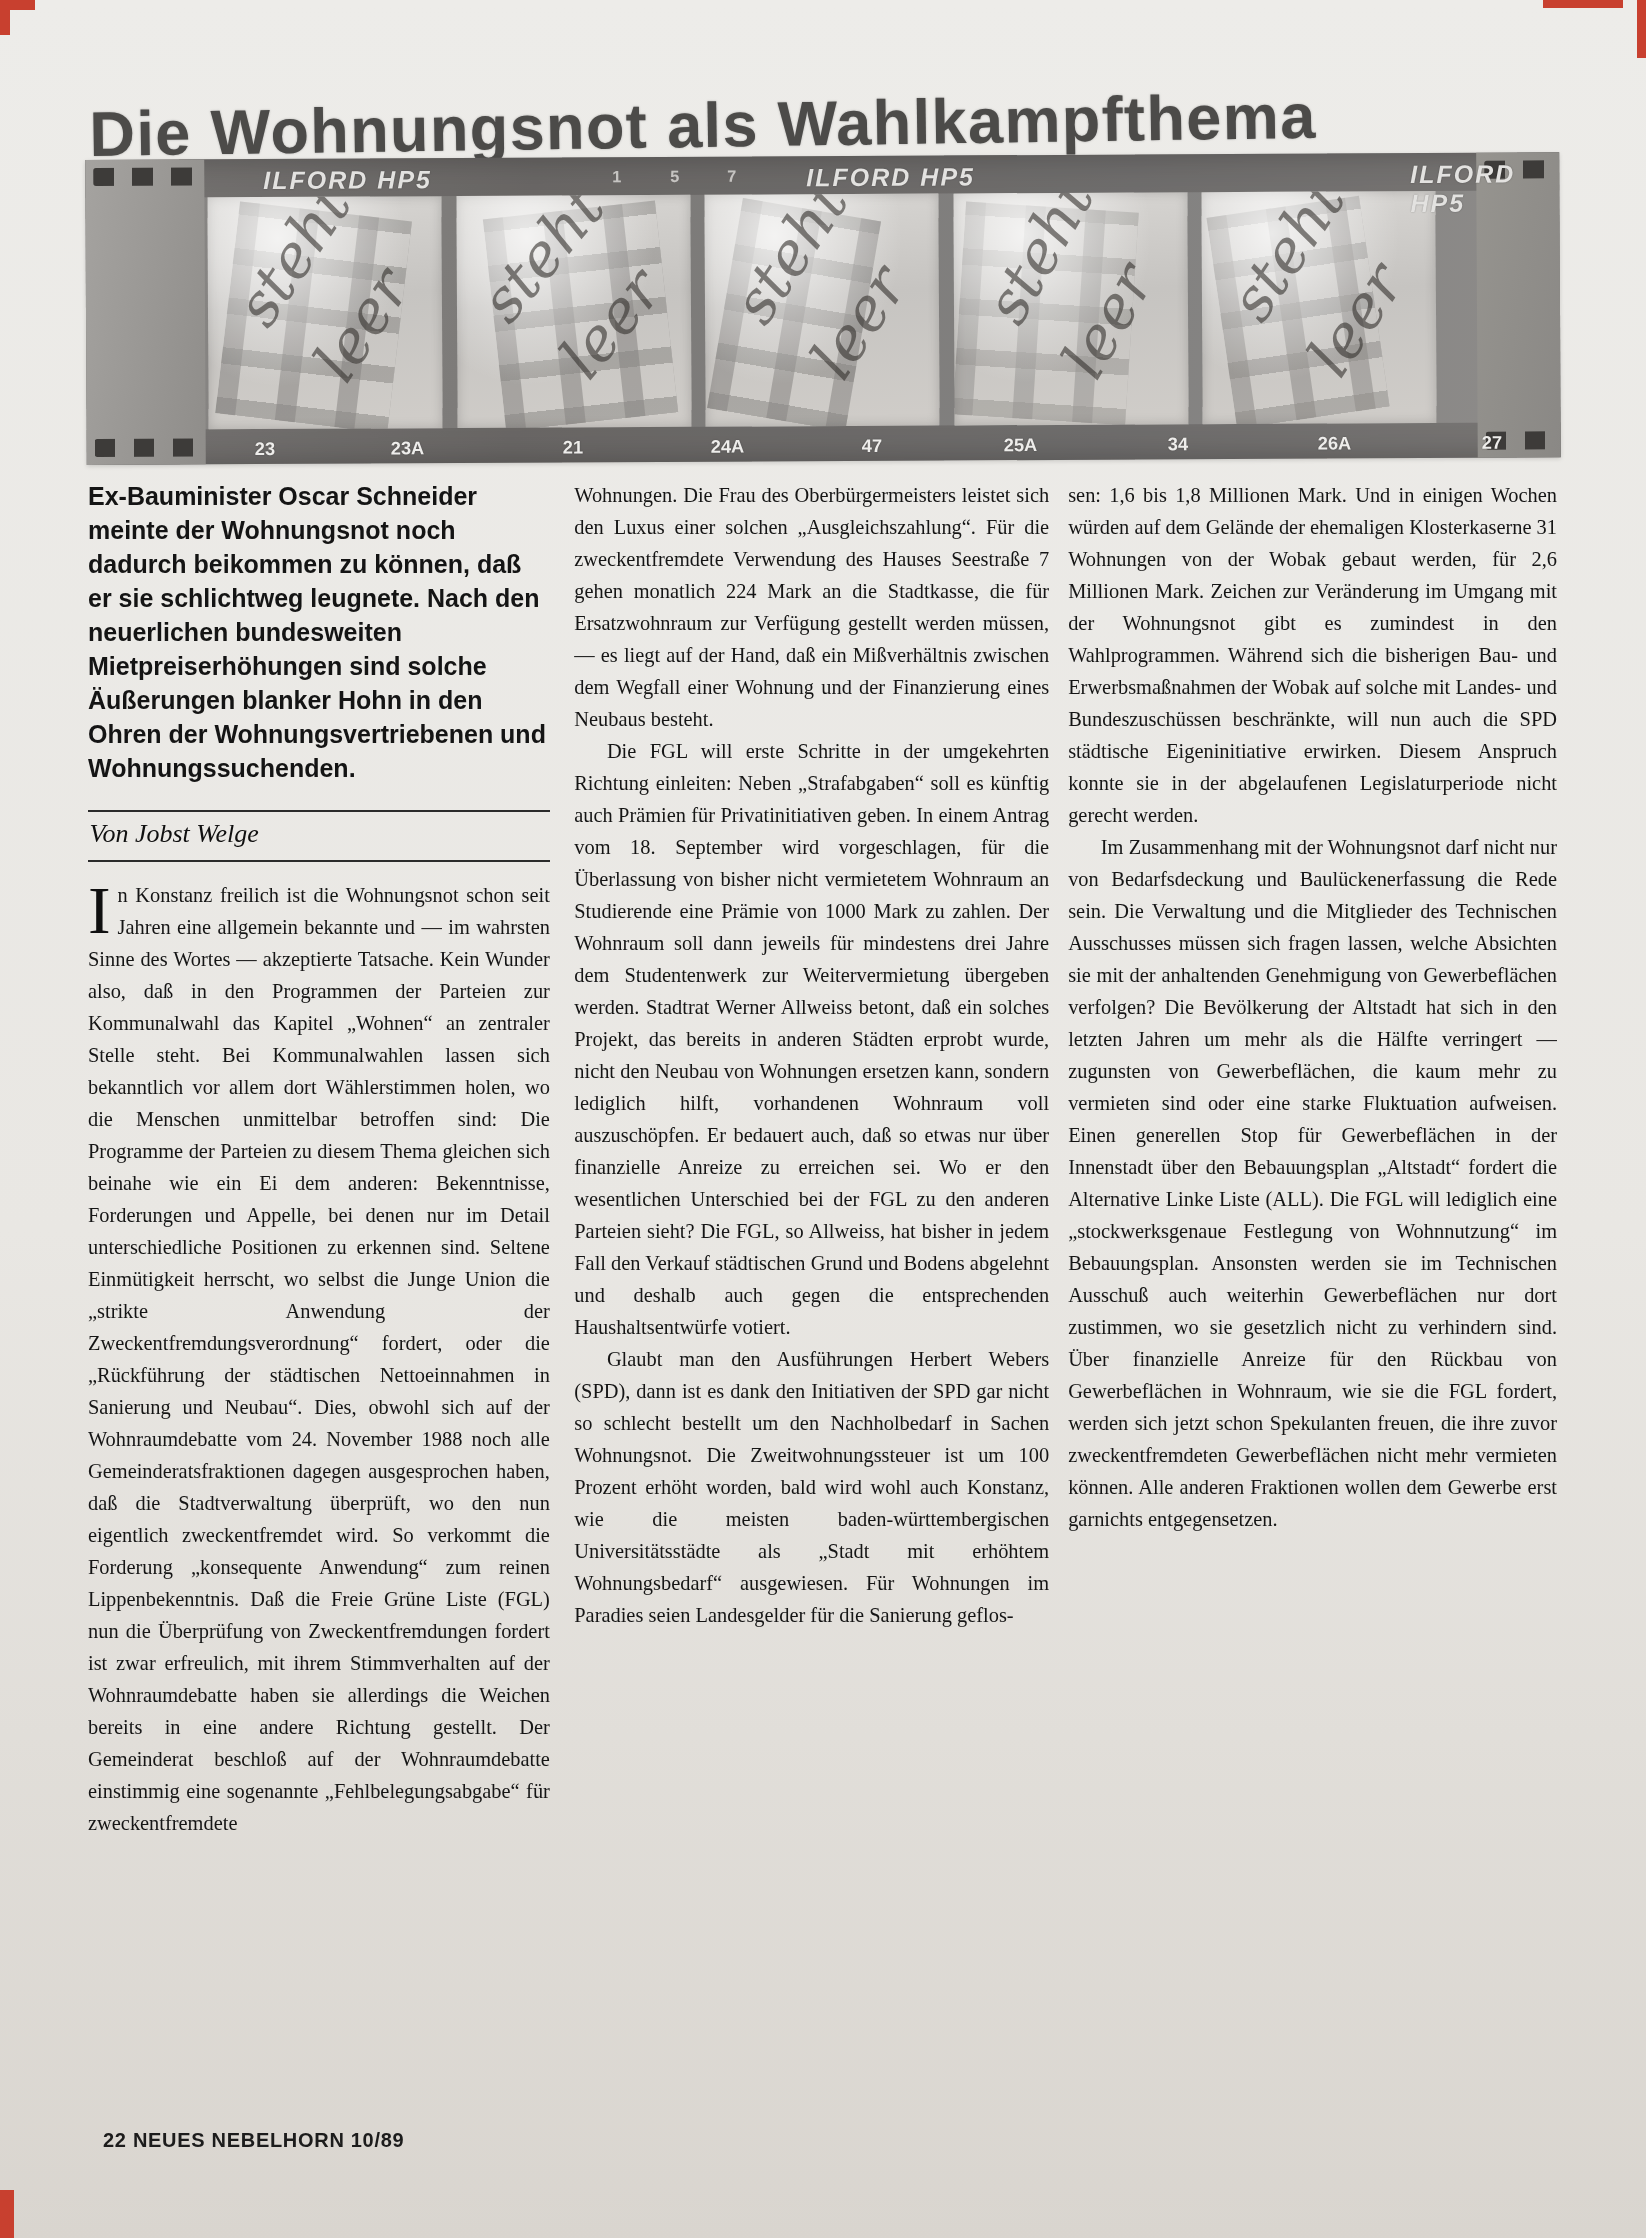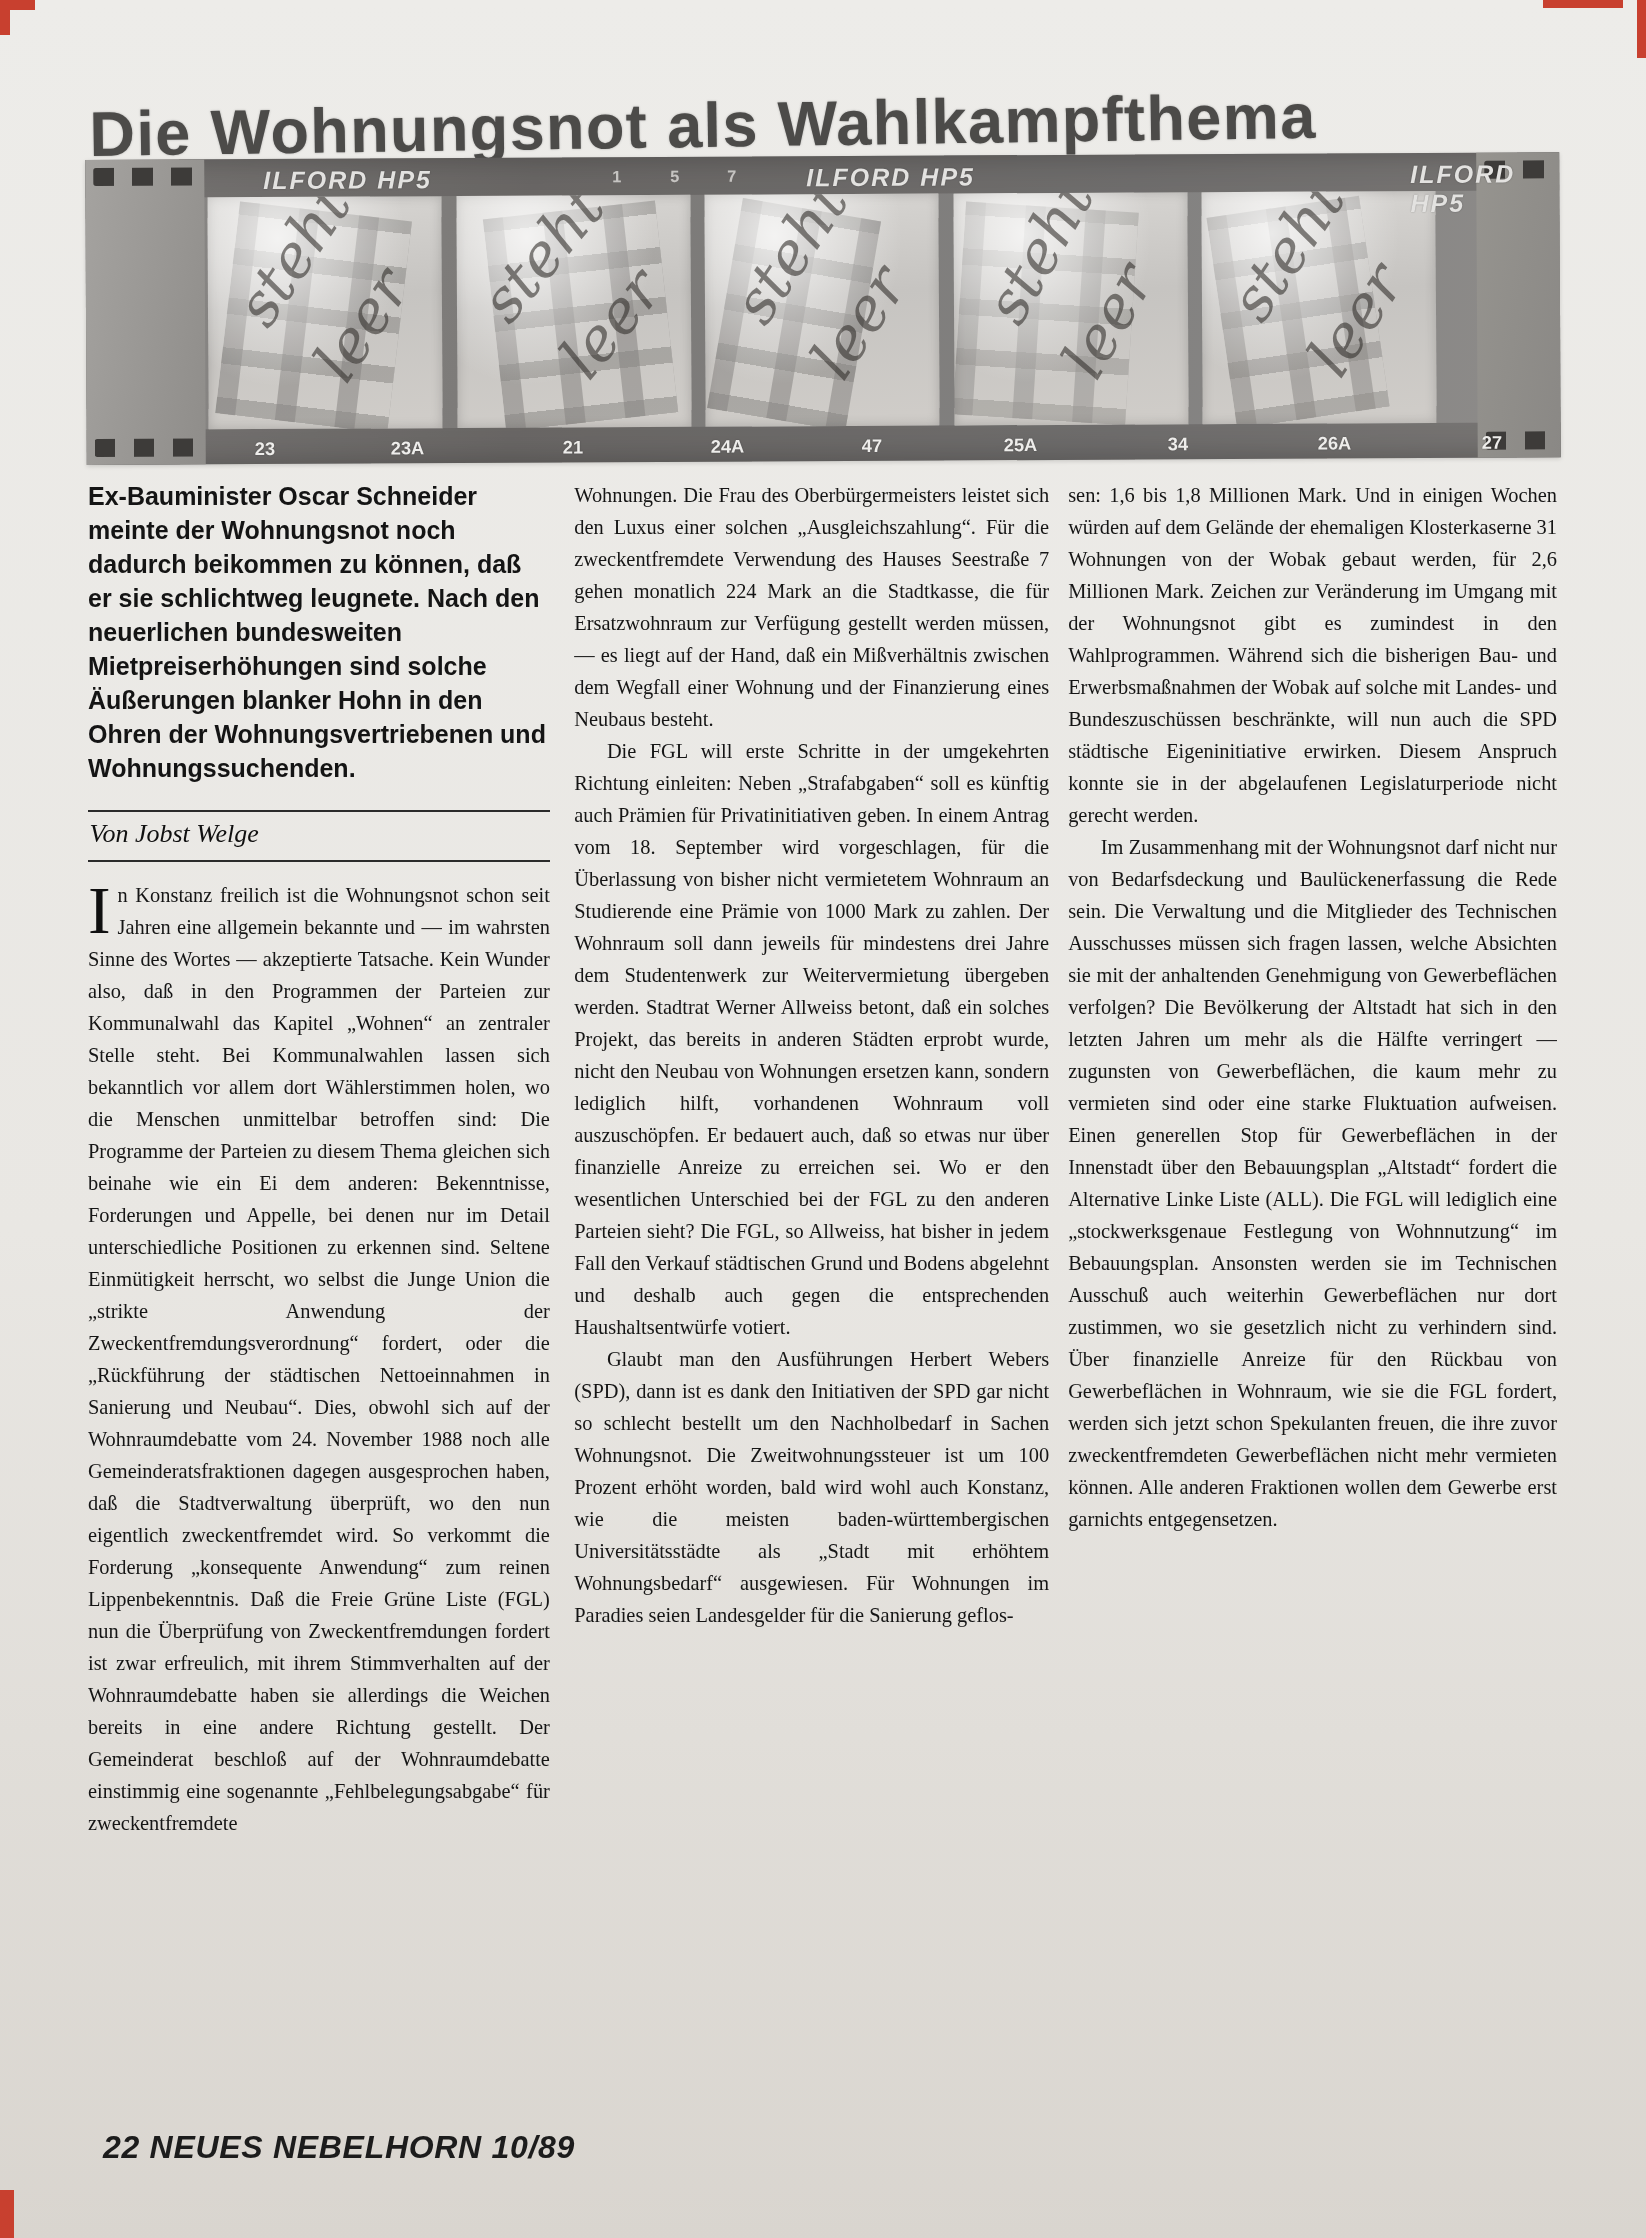--- a/index.html
+++ b/index.html
@@ -89,22 +89,22 @@
     padding:6.8px 1.4px 11px;font-style:italic;font-size:26px;color:#101010;}
   .bodytext{font-size:20.4px;line-height:32px;text-align:justify;hyphens:auto;-webkit-hyphens:auto;}
   .bodytext p{margin:0;}
   .bodytext p.indent{text-indent:1.6em;}
   .col1 .bodytext{margin-top:17.6px;}
   .dropcap{float:left;font-size:68px;line-height:54px;margin:4.1px 6.8px 0 0;
     font-weight:400;color:#101010;}
 
   
   .footer{position:absolute;left:103px;top:2129px;
-    font-family:"Liberation Sans",sans-serif;font-weight:700;font-size:32px;
-    letter-spacing:0.7px;color:#1c1c1c;font-style:italic;}
+    font-family:"Liberation Sans",sans-serif;font-weight:700;font-size:20px;
+    letter-spacing:0.7px;color:#1c1c1c;}
 </style>
 </head>
 <body>
 
 <div class="page">
 
   <div class="mark tl-h"></div>
   <div class="mark tl-v"></div>
   <div class="mark tr-h"></div>
   <div class="mark tr-v"></div>

